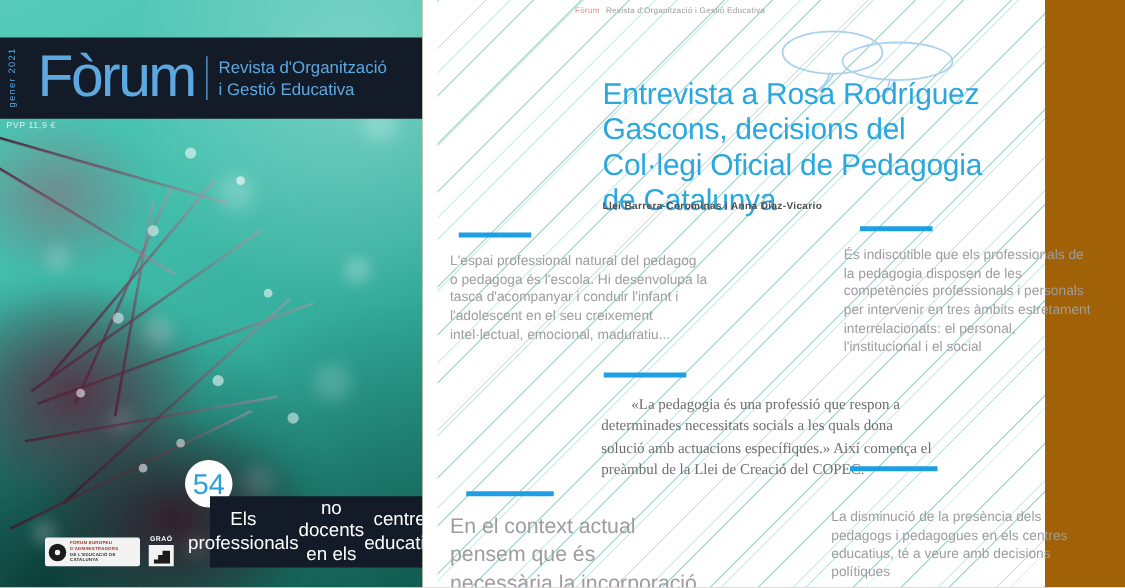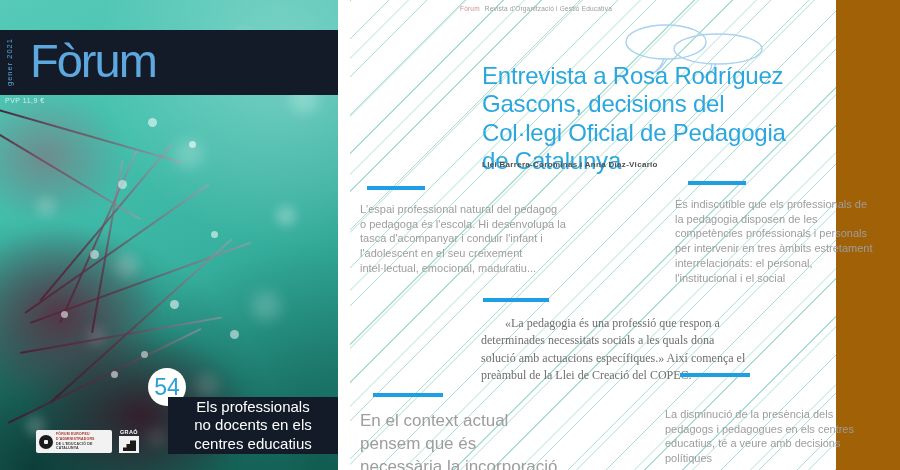--- a/index.html
+++ b/index.html
@@ -55,21 +55,21 @@
   .brand{margin-left:30px;font-size:47px;line-height:1;color:#5ea8e0;letter-spacing:-2px;
          padding-bottom:5px;}
   .mast-sub{margin-left:9px;padding-left:9px;border-left:1.5px solid #5ea8e0;color:#5ea8e0;
             font-size:13.5px;line-height:1.3;}
   .price{position:absolute;left:5px;top:97px;font-size:7px;color:rgba(255,255,255,.75);
          letter-spacing:.5px;}
   .issue-circle{position:absolute;left:148px;top:368px;width:38px;height:38px;border-radius:50%;
          background:#fff;color:#2b9fd6;font-size:23px;display:flex;align-items:center;
          justify-content:center;}
   .theme-band{position:absolute;left:168px;top:397px;width:170px;height:57px;background:#131b28;
-         color:#fff;display:flex;flex-direction:column;align-items:center;justify-content:center;
+         color:#fff;display:flex;flex-direction:row;align-items:center;justify-content:center;
          font-size:15px;line-height:1.22;text-align:center;}
   .logos{position:absolute;left:36px;top:429px;display:flex;align-items:flex-end;gap:7px;}
   .feaec{background:#f2f2f2;border-radius:2px;height:23px;width:76px;display:flex;
          align-items:center;padding:0 3px;gap:3px;box-sizing:border-box;}
   .feaec-emblem{width:14px;height:14px;border-radius:50%;flex:0 0 auto;
          background:radial-gradient(circle at center, #f2f2f2 0 2px, #1b1b1b 2.5px 7px);}
   .feaec-text{display:flex;flex-direction:column;font-size:3.5px;line-height:1.35;font-weight:bold;
          letter-spacing:.2px;}
   .feaec-text span:nth-child(1){color:#a33327;}
   .feaec-text span:nth-child(2){color:#a33327;}
@@ -128,20 +128,24 @@
         <div class="stem"></div>
     </div>
     <div class="blob blob1"></div>
     <div class="blob blob2"></div>
     <div class="blob blob3"></div>
     <div class="droplets"></div>
 
     <div class="masthead">
       <div class="date-vert">gener 2021</div>
       <div class="brand">Fòrum</div>
+      <div class="mast-sub">
+        <div>Revista d'Organització</div>
+        <div>i Gestió Educativa</div>
+      </div>
     </div>
 
     <div class="price">PVP 11,9 €</div>
 
     <div class="issue-circle">54</div>
 
     <div class="theme-band">
       <span>Els professionals</span>
       <span>no docents en els</span>
       <span>centres educatius</span>

